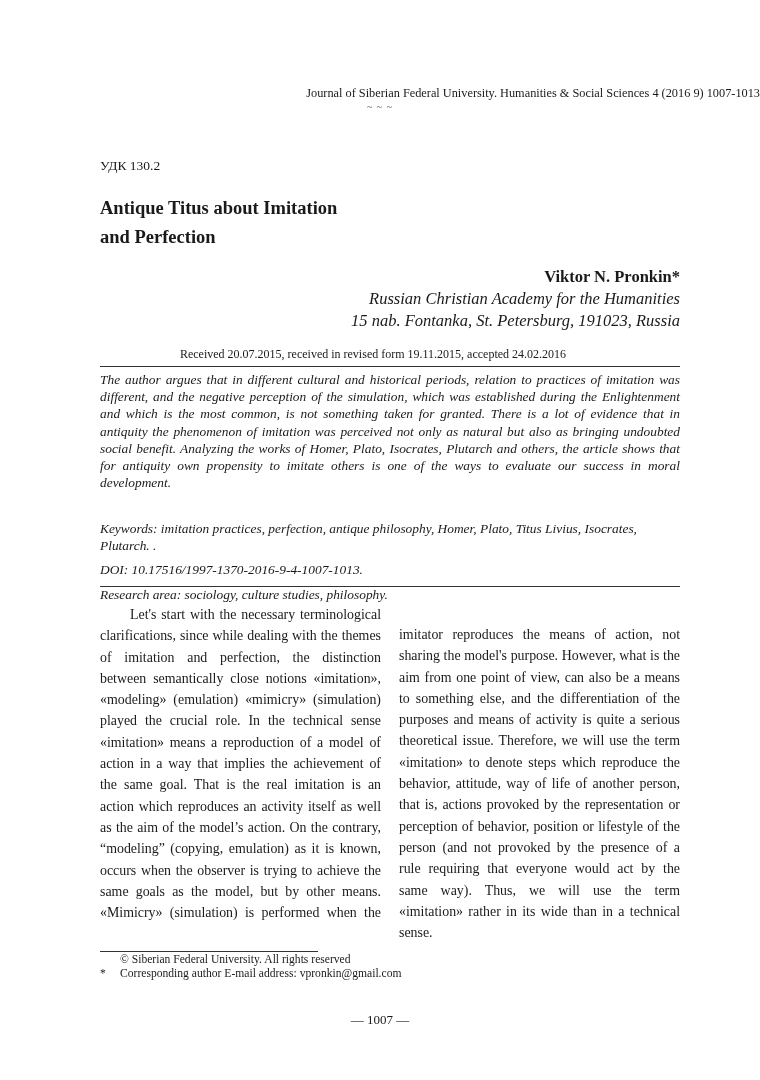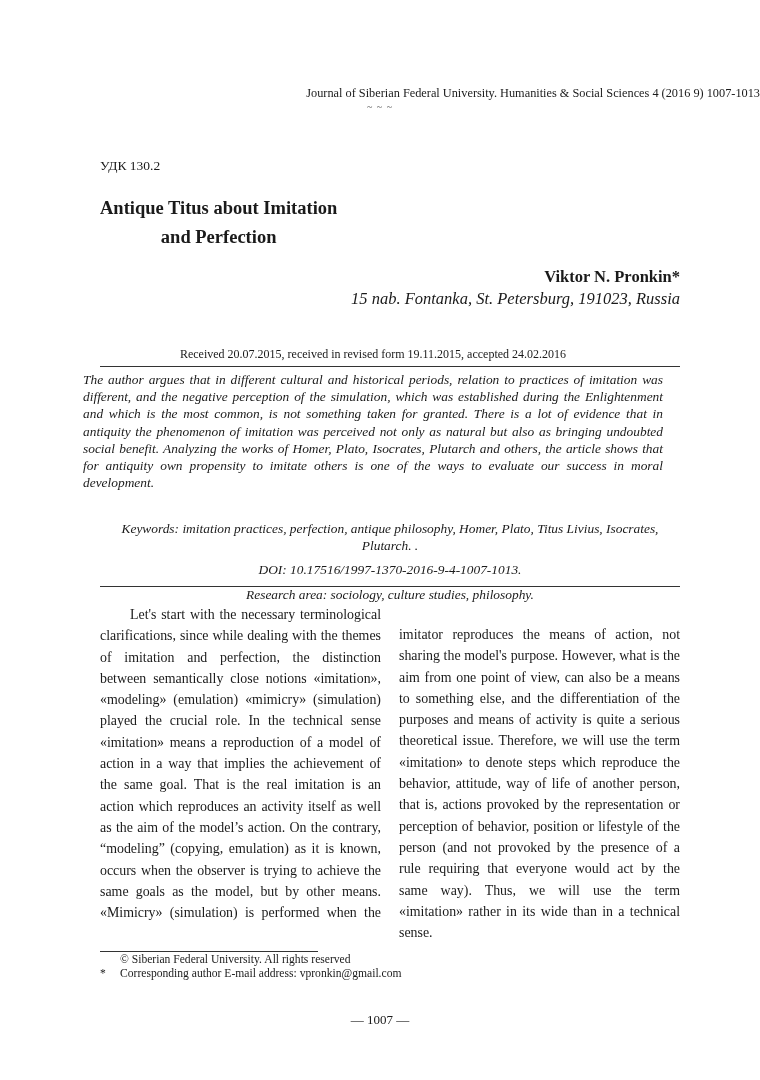--- a/index.html
+++ b/index.html
@@ -1,20 +1,20 @@
 <!DOCTYPE html>
 <html><head>
   <meta charset="utf-8">
   <style>
     html, body { margin: 0; padding: 0; background: #ffffff; }
     body {
       width: 760px; height: 1080px; position: relative; overflow: hidden;
       font-family: "Liberation Serif", "DejaVu Serif", serif; color: #1a1a1a;
     }
-    .abs { position: absolute; text-align: center; }
+    .abs { position: absolute; }
     .header-line {
       left: 0; width: 760px; top: 86px; text-align: right;
       font-size: 12.3px; letter-spacing: 0px; white-space: nowrap;
     }
     .header-tilde {
       left: 0; width: 760px; top: 101px; text-align: center;
       font-size: 10px; color: #555; letter-spacing: 1px;
     }
     .udk { left: 100px; top: 158px; font-size: 13.5px; }
     .title {
@@ -23,21 +23,21 @@
     .author-block {
       right: 80px; top: 266px; text-align: right; font-size: 16.5px; line-height: 22px;
     }
     .author-name { font-weight: bold; }
     .affil { font-style: italic; }
     .received {
       left: 83px; width: 580px; top: 347px; text-align: center; font-size: 12px; white-space: nowrap;
     }
     .rule { left: 100px; width: 580px; height: 0; border-top: 1.4px solid #333; }
     .abstract {
-      left: 83px; width: 580px; top: 371px; font-style: italic; font-size: 13.4px;
+      left: 100px; width: 580px; top: 371px; font-style: italic; font-size: 13.4px;
       line-height: 17.2px; text-align: justify;
     }
     .meta-item {
       left: 100px; width: 580px; font-style: italic; font-size: 13.4px; line-height: 17.2px; margin-top: 20px;
     }
     .col {
       width: 281px; font-size: 13.9px; line-height: 21.3px; text-align: justify;
       text-align-last: justify;
     }
     .col p { margin: 0; }
@@ -60,20 +60,21 @@
 
 <div class="abs udk">УДК 130.2</div>
 
 <div class="abs title">
   <div>Antique Titus about Imitation</div>
   <div>and Perfection</div>
 </div>
 
 <div class="abs author-block">
   <div class="author-name">Viktor N. Pronkin*</div>
+  <div class="affil">Russian Christian Academy for the Humanities</div>
   <div class="affil">15 nab. Fontanka, St. Petersburg, 191023, Russia</div>
 </div>
 
 <div class="abs received">Received 20.07.2015, received in revised form 19.11.2015, accepted 24.02.2016</div>
 <div class="abs rule" style="top:366px;"></div>
 
 <div class="abs abstract">The author argues that in different cultural and historical periods, relation to practices of imitation was different, and the negative perception of the simulation, which was established during the Enlightenment and which is the most common, is not something taken for granted. There is a lot of evidence that in antiquity the phenomenon of imitation was perceived not only as natural but also as bringing undoubted social benefit. Analyzing the works of Homer, Plato, Isocrates, Plutarch and others, the article shows that for antiquity own propensity to imitate others is one of the ways to evaluate our success in moral development.</div>
 
 <div class="abs meta-item" style="top:500px;">Keywords: imitation practices, perfection, antique philosophy, Homer, Plato, Titus Livius, Isocrates, Plutarch. .</div>
 <div class="abs meta-item" style="top:541px;">DOI: 10.17516/1997-1370-2016-9-4-1007-1013.</div>

